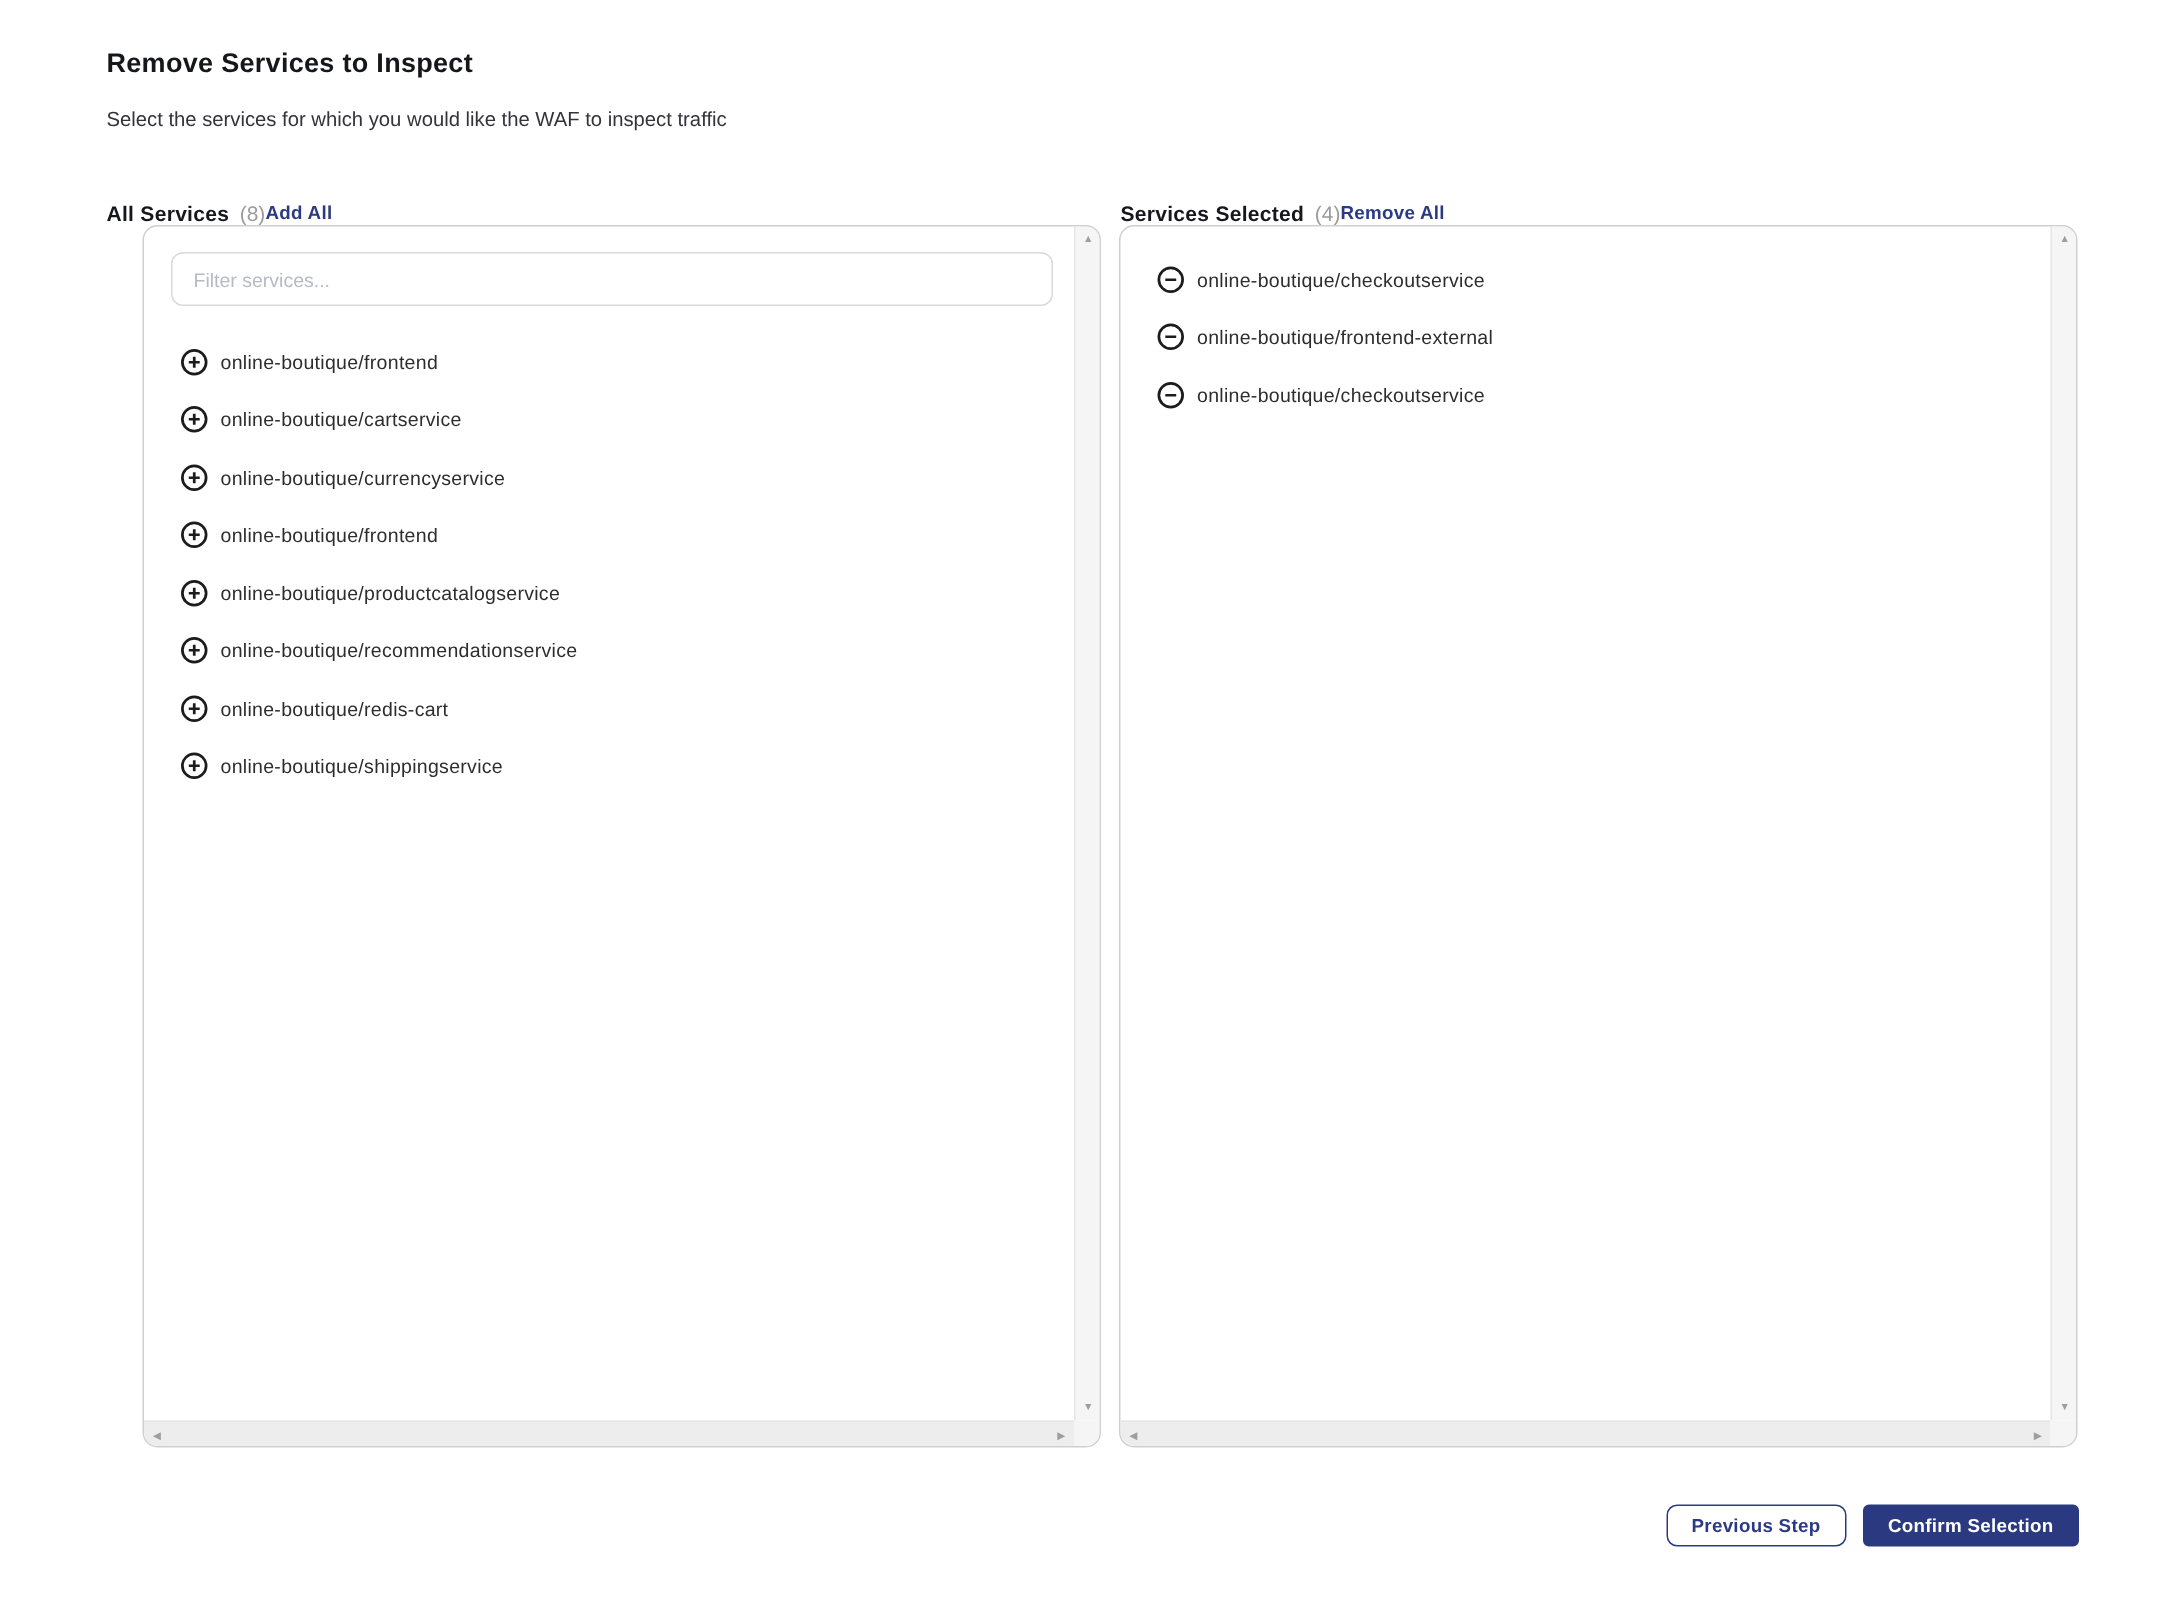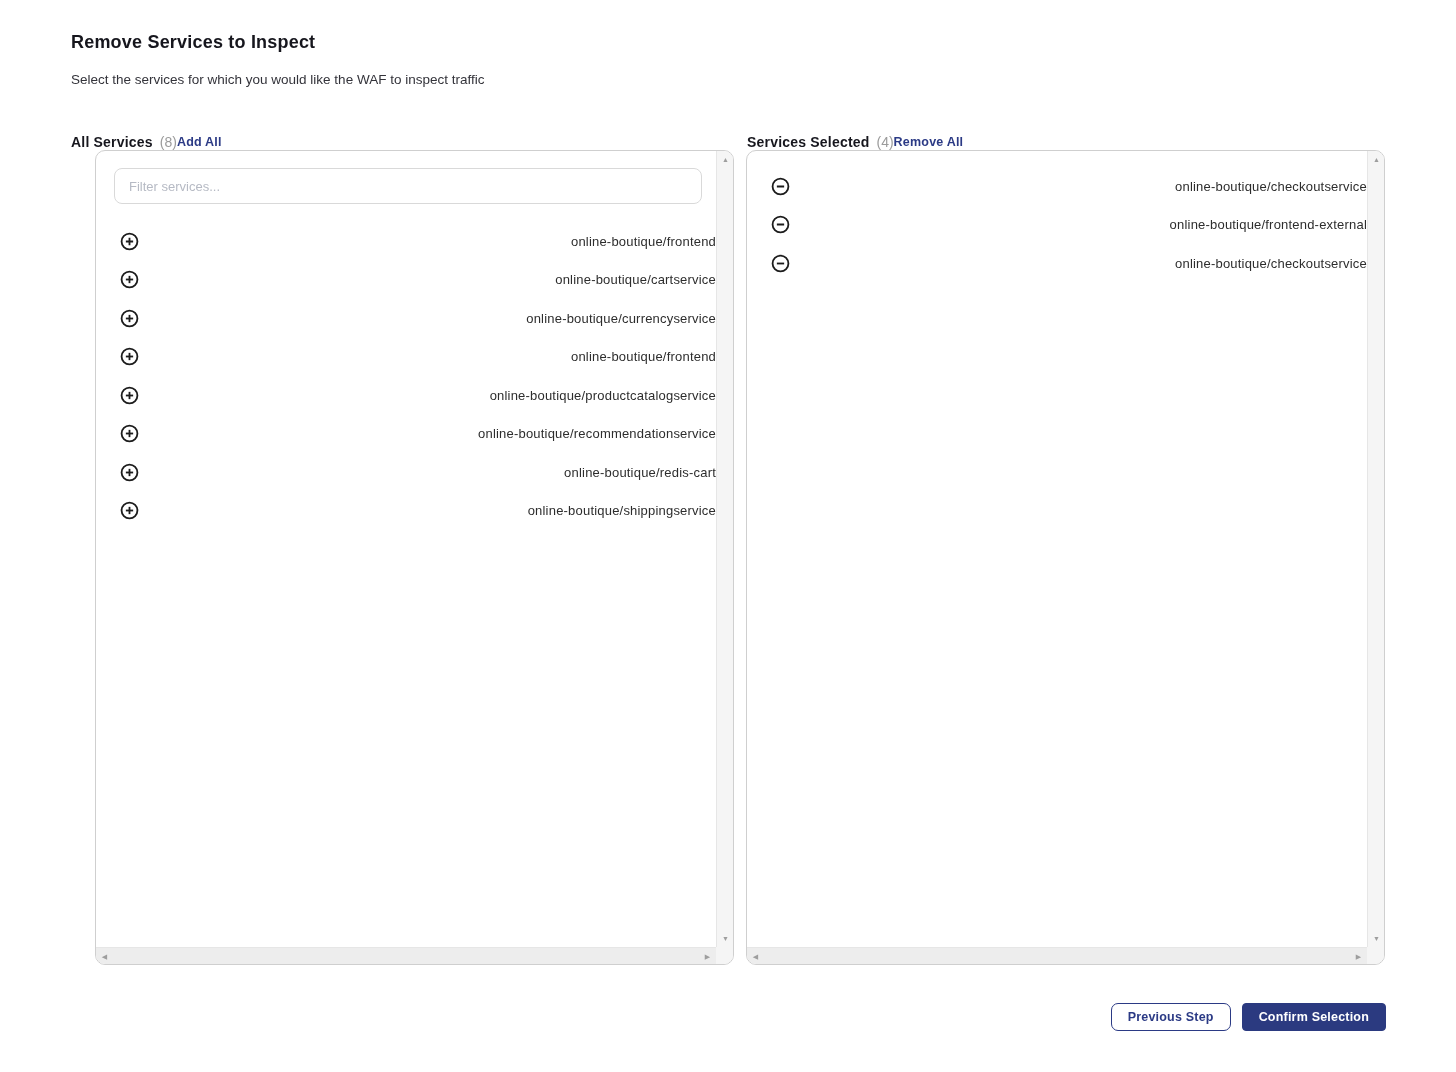--- a/index.html
+++ b/index.html
@@ -61,21 +61,21 @@
     outline: none; background: #fff;
   }
   .filter-input::placeholder { color: #b6bac4; }
 
   .service-list { position: absolute; left: 0; right: 0; list-style: none; }
   .service-list.with-filter { top: 71px; }
   .service-list.no-filter   { top: 16px; }
 
   .service-row {
     height: 38.5px; display: flex; align-items: center;
-    padding-left: 24px; cursor: pointer; justify-content: space-between;
+    padding-left: 24px; cursor: pointer;
   }
   .service-row .row-icon {
     width: 19px; height: 19px; flex: 0 0 19px;
     color: #1c1c1c; display: block;
   }
   .service-row .row-label {
     margin-left: 8px; font-size: 13px; color: #2d2d2d; letter-spacing: 0.2px;
   }
 
   

